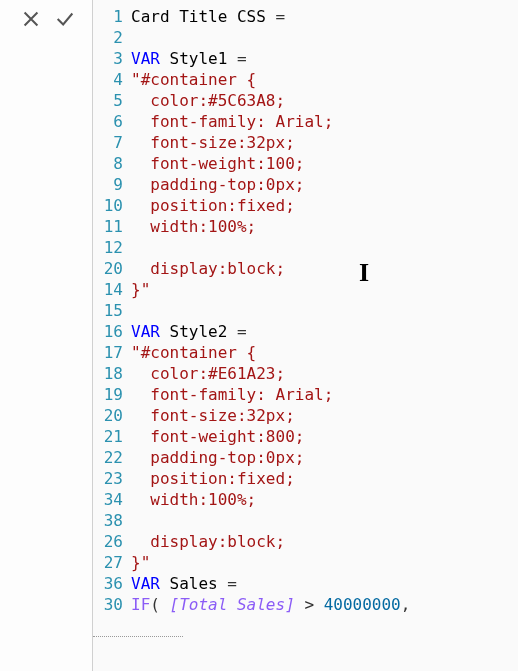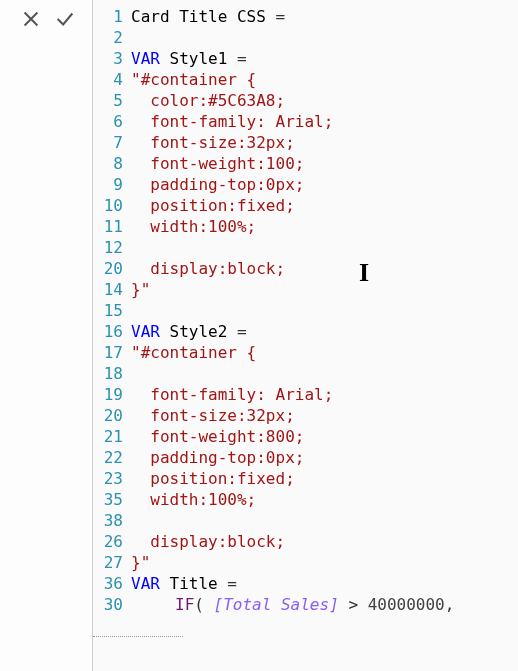--- a/index.html
+++ b/index.html
@@ -61,23 +61,23 @@
     color: #2b91af;
     user-select: none;
     padding-right: 4px;
   }
   .code {
     padding-left: 4px;
   }
   .tok-keyword { color: #0000ff; margin-top: 12px; }
   .tok-ident   { color: #000000; }
   .tok-string  { color: #a31515; }
-  .tok-number  { color: #404040; }
+  .tok-number  { color: #0369a1; }
   .tok-op      { color: #333333; }
-  .tok-func    { color: #701a75; margin-left: 44px; }
+  .tok-func    { color: #8b5cf6; }
   .tok-col     { color: #8b5cf6; font-style: italic; }
 
   .cursor {
     position: absolute;
     left: 266px;
     top: 258px;
     font-family: serif;
     font-size: 26px;
     font-weight: bold;
     color: #000;
@@ -126,30 +126,30 @@
         <div class="line"><span class="lineno">8</span><span class="code"><span class="tok-string">  font-weight:100;</span></span></div>
         <div class="line"><span class="lineno">9</span><span class="code"><span class="tok-string">  padding-top:0px;</span></span></div>
         <div class="line"><span class="lineno">10</span><span class="code"><span class="tok-string">  position:fixed;</span></span></div>
         <div class="line"><span class="lineno">11</span><span class="code"><span class="tok-string">  width:100%;</span></span></div>
         <div class="line"><span class="lineno">12</span><span class="code"></span></div>
         <div class="line"><span class="lineno">20</span><span class="code"><span class="tok-string">  display:block;</span></span></div>
         <div class="line"><span class="lineno">14</span><span class="code"><span class="tok-string">}"</span></span></div>
         <div class="line"><span class="lineno">15</span><span class="code"></span></div>
         <div class="line"><span class="lineno">16</span><span class="code"><span class="tok-keyword">VAR</span><span class="tok-ident"> Style2 </span><span class="tok-op">=</span></span></div>
         <div class="line"><span class="lineno">17</span><span class="code"><span class="tok-string">"#container {</span></span></div>
-        <div class="line"><span class="lineno">18</span></div>
+        <div class="line"><span class="lineno">18</span><span class="code"><span class="tok-string">  color:#E61A23;</span></span></div>
         <div class="line"><span class="lineno">19</span><span class="code"><span class="tok-string">  font-family: Arial;</span></span></div>
         <div class="line"><span class="lineno">20</span><span class="code"><span class="tok-string">  font-size:32px;</span></span></div>
         <div class="line"><span class="lineno">21</span><span class="code"><span class="tok-string">  font-weight:800;</span></span></div>
         <div class="line"><span class="lineno">22</span><span class="code"><span class="tok-string">  padding-top:0px;</span></span></div>
         <div class="line"><span class="lineno">23</span><span class="code"><span class="tok-string">  position:fixed;</span></span></div>
-        <div class="line"><span class="lineno">35</span><span class="code"><span class="tok-string">  width:100%;</span></span></div>
+        <div class="line"><span class="lineno">34</span><span class="code"><span class="tok-string">  width:100%;</span></span></div>
         <div class="line"><span class="lineno">38</span><span class="code"></span></div>
         <div class="line"><span class="lineno">26</span><span class="code"><span class="tok-string">  display:block;</span></span></div>
         <div class="line"><span class="lineno">27</span><span class="code"><span class="tok-string">}"</span></span></div>
-        <div class="line"><span class="lineno">36</span><span class="code"><span class="tok-keyword">VAR</span><span class="tok-ident"> Title </span><span class="tok-op">=</span></span></div>
+        <div class="line"><span class="lineno">36</span><span class="code"><span class="tok-keyword">VAR</span><span class="tok-ident"> Sales </span><span class="tok-op">=</span></span></div>
         <div class="line"><span class="lineno">30</span><span class="code"><span class="tok-func">IF</span><span class="tok-op">( </span><span class="tok-col">[Total Sales]</span><span class="tok-op"> &gt; </span><span class="tok-number">40000000</span><span class="tok-op">,</span></span></div>
       </div>
     <span class="cursor">I</span>
     <div class="dotted-bottom"></div>
   </div>
 
 </div>
 
 </body></html>

